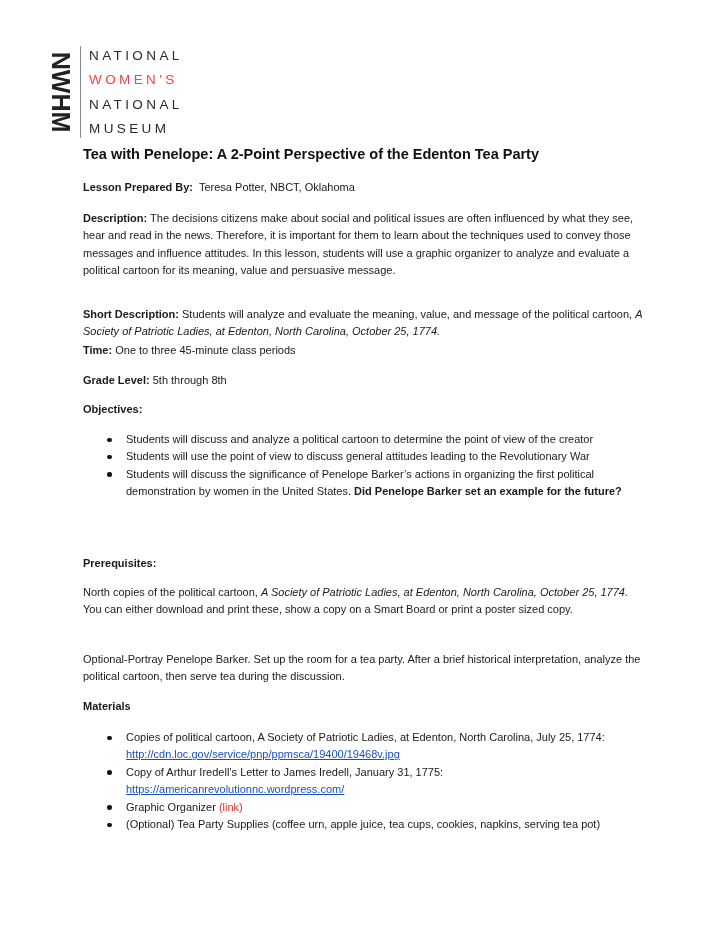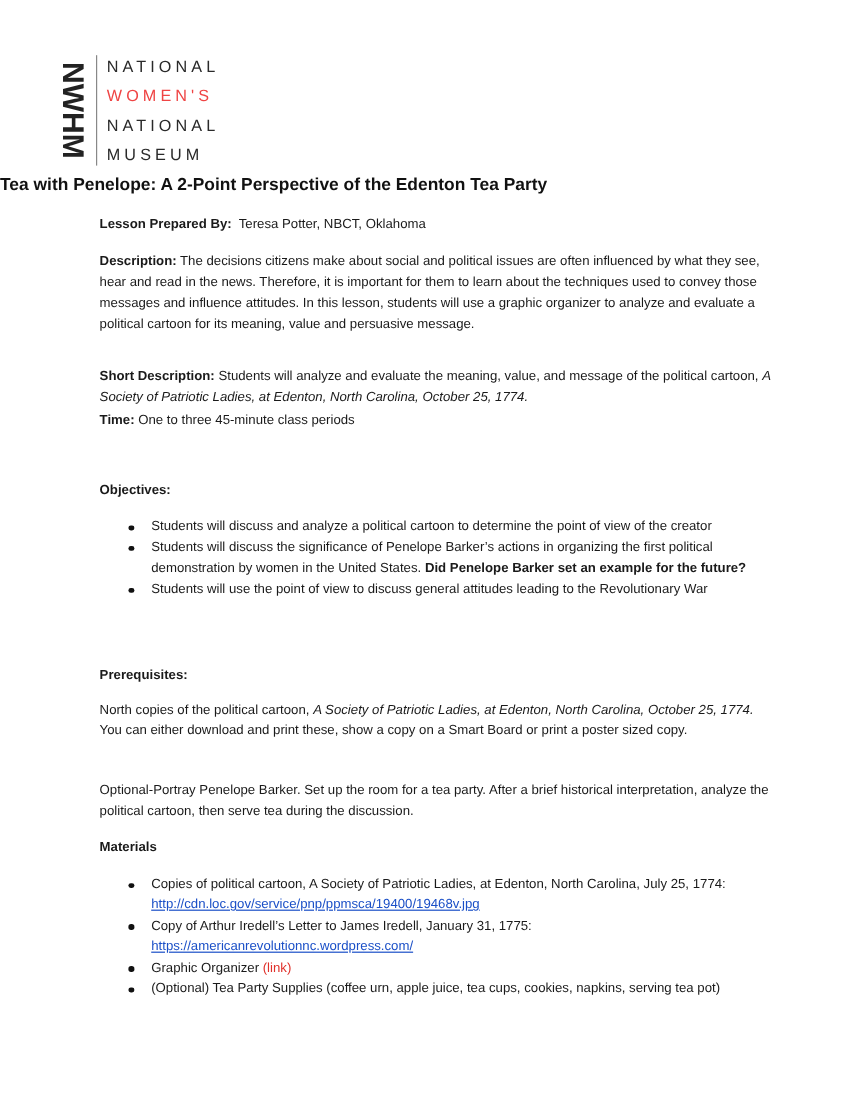--- a/index.html
+++ b/index.html
@@ -28,21 +28,21 @@
       height: 88px; padding-top: 2px;
     }
     .logo-words div {
       font-family: "Liberation Sans", sans-serif; font-size: 13.5px; letter-spacing: 3.4px;
       color: #2a2a2a; line-height: 15px;
     }
     .logo-words .accent { color: #ef4444; }
 
     
     .title {
-      position: absolute; left: 0; width: 622px; top: 146px; 
+      position: absolute; left: 0; width: 622px; top: 146px; text-align: center;
       font-family: "Liberation Sans", sans-serif; font-weight: bold; font-size: 14.5px; color: #111;
     }
 
     .body-text {
       position: absolute; left: 83px; width: 560px;
       font-family: "Liberation Sans", sans-serif; font-size: 11px; line-height: 17.4px; color: #1a1a1a;
     }
     .body-text p { margin: 0; }
     b, .bold { font-weight: bold; }
     i, .ital { font-style: italic; }
@@ -85,29 +85,32 @@
   </div>
 
   <div class="body-text" style="top:306px;">
     <p><span class="bold">Short Description:</span> <span>Students will analyze and evaluate the meaning, value, and message of the political cartoon,</span> <span class="ital">A Society of Patriotic Ladies, at Edenton, North Carolina, October 25, 1774.</span></p>
   </div>
 
   <div class="body-text" style="top:342px;">
     <p><span class="bold">Time:</span> <span>One to three 45-minute class periods</span></p>
   </div>
 
+  <div class="body-text" style="top:372px;">
+    <p><span class="bold">Grade Level:</span> <span>5th through 8th</span></p>
+  </div>
 
   <div class="body-text" style="top:401px;">
     <p class="bold">Objectives:</p>
   </div>
   <div class="body-text" style="top:431px; width:560px;">
     <ul class="bullets">
       <li><span>Students will discuss and analyze a political cartoon to determine the point of view of the creator</span></li>
+      <li><span>Students will use the point of view to discuss general attitudes leading to the Revolutionary War</span></li>
       <li><span>Students will discuss the significance of Penelope Barker’s actions in organizing the first political demonstration by women in the United States.</span> <span class="bold">Did Penelope Barker set an example for the future?</span></li>
-      <li><span>Students will use the point of view to discuss general attitudes leading to the Revolutionary War</span></li>
     </ul>
   </div>
 
   <div class="body-text" style="top:555px;">
     <p class="bold">Prerequisites:</p>
   </div>
   <div class="body-text" style="top:584px;">
     <p><span>North copies of the political cartoon,</span> <span class="ital">A Society of Patriotic Ladies, at Edenton, North Carolina, October 25, 1774.</span> <span>You can either download and print these, show a copy on a Smart Board or print a poster sized copy.</span></p>
   </div>
   <div class="body-text" style="top:698px;">

